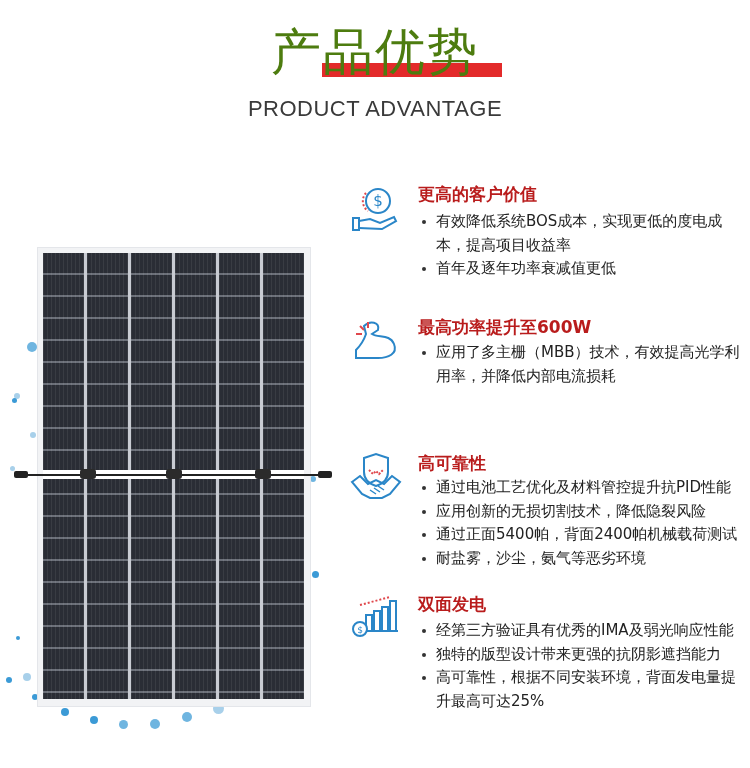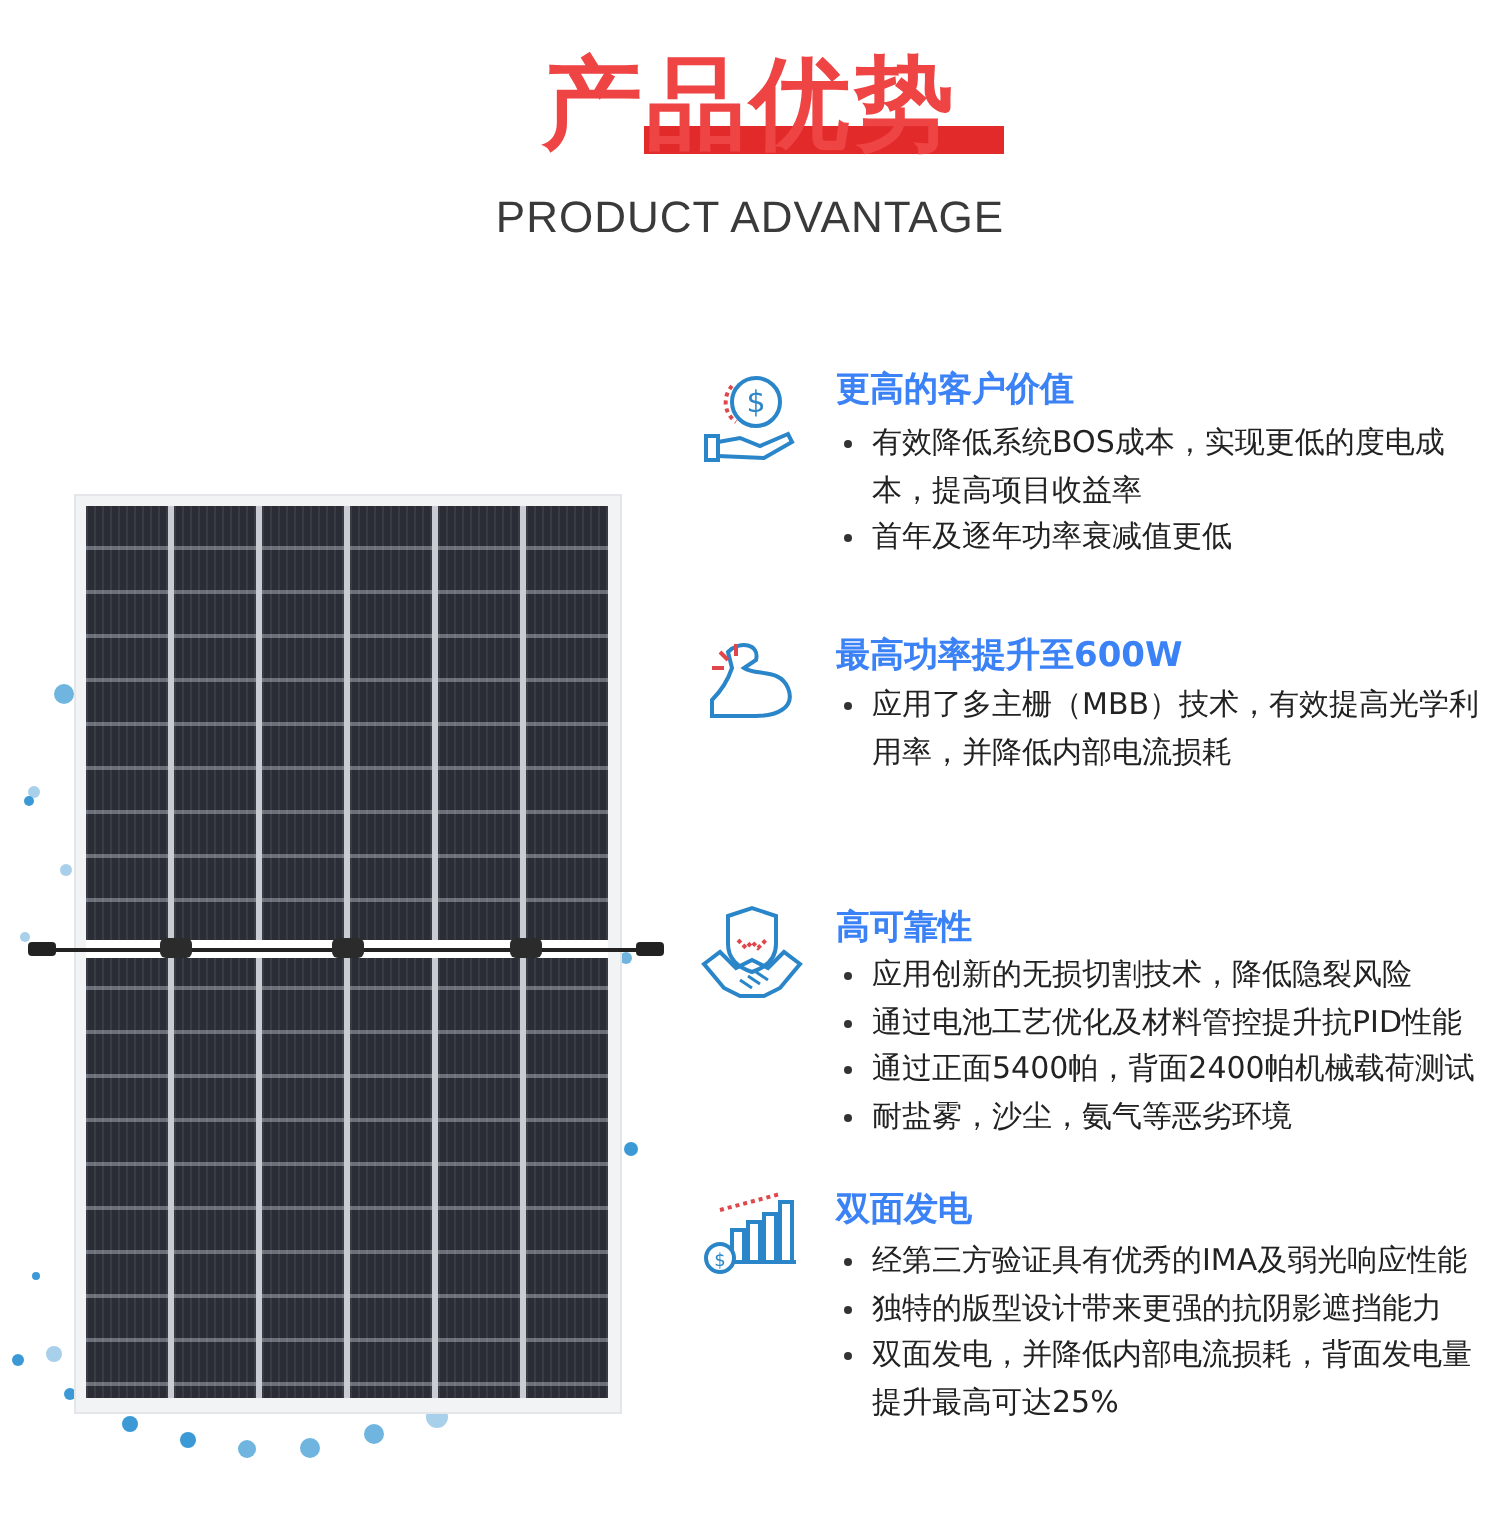--- a/index.html
+++ b/index.html
@@ -2,21 +2,21 @@
 <html><head>
   <meta charset="utf-8">
   <style>
     * { box-sizing: border-box; margin: 0; padding: 0; }
     html, body { width: 750px; height: 768px; background: #ffffff; overflow: hidden; }
     body { position: relative; font-family: "DejaVu Sans", "Liberation Sans", sans-serif; color: #222; }
 
     .title-wrap { position: absolute; left: 0; top: 22px; width: 750px; text-align: center; }
     .title-cn {
       position: relative; display: inline-block;
-      font-size: 50px; font-weight: bold; color: #ef4444; letter-spacing: 2px;
+      font-size: 50px; font-weight: normal; color: #4d7c0f; letter-spacing: 2px;
       line-height: 60px; z-index: 2;
     }
     .title-bar {
       position: absolute; left: 322px; top: 63px; width: 180px; height: 14px;
       background: #e32a2a; z-index: 1;
     }
     .title-en {
       position: absolute; left: 0; top: 96px; width: 750px; text-align: center;
       font-family: "Liberation Sans", sans-serif; font-size: 22px; color: #3a3a3a; letter-spacing: 0.5px;
     }
@@ -52,21 +52,21 @@
 
     .dot { position: absolute; border-radius: 50%; background: #3b9ad6; }
     .dot.pale { background: #a8d0ea; }
     .dot.mid { background: #6fb5e0; }
 
     
     .feature { position: absolute; left: 350px; width: 390px; }
     .feature .icon { position: absolute; left: 0; top: 0; width: 52px; height: 52px; }
     .feature h3 {
       position: absolute; left: 68px; top: 0;
-      font-size: 17px; font-weight: bold; color: #3b82f6; white-space: nowrap;
+      font-size: 17px; font-weight: bold; color: #b91c1c; white-space: nowrap;
     }
     .feature ul { position: absolute; left: 72px; list-style: none; width: 320px; }
     .feature li {
       position: relative; padding-left: 14px;
       font-size: 15px; line-height: 23.5px; color: #222; 
     }
     .feature li::before {
       content: ""; position: absolute; left: 0; top: 10px; width: 4px; height: 4px; border-radius: 50%; background: #333;
     }
   </style>
@@ -144,33 +144,33 @@
 
 <div class="feature" style="top:452px;">
   <svg class="icon" viewBox="0 0 52 52">
     <path d="M14 6 L26 2 L38 6 L38 20 C38 28 32 32 26 34 C20 32 14 28 14 20 Z" fill="none" stroke="#2a86c8" stroke-width="2"></path>
     <path d="M19 18 L23 22 L26 19 L29 22 L33 18" fill="none" stroke="#e0474c" stroke-width="2" stroke-dasharray="2 1.5"></path>
     <path d="M2 30 L10 24 L18 32 L26 28 L34 32 L42 24 L50 30 L40 42 L32 46 L20 46 L12 42 Z" fill="none" stroke="#2a86c8" stroke-width="2"></path>
     <path d="M20 38 L26 42 M24 36 L30 40 M28 34 L34 38" stroke="#2a86c8" stroke-width="1.5"></path>
   </svg>
   <h3>高可靠性</h3>
   <ul style="top:24px;">
+    <li>通过电池工艺优化及材料管控提升抗PID性能</li>
     <li>应用创新的无损切割技术，降低隐裂风险</li>
-    <li>通过电池工艺优化及材料管控提升抗PID性能</li>
     <li>通过正面5400帕，背面2400帕机械载荷测试</li>
     <li>耐盐雾，沙尘，氨气等恶劣环境</li>
   </ul>
 </div>
 
 <div class="feature" style="top:593px;">
   <svg class="icon" viewBox="0 0 52 52">
     <path d="M10 12 L40 4" stroke="#e0474c" stroke-width="2" stroke-dasharray="2 2"></path>
     <path d="M16 38 L16 22 L22 22 L22 38 M24 38 L24 18 L30 18 L30 38 M32 38 L32 14 L38 14 L38 38 M40 38 L40 8 L46 8 L46 38 M14 38 L48 38" fill="none" stroke="#2a86c8" stroke-width="2"></path>
     <circle cx="10" cy="36" r="7" fill="#fff" stroke="#2a86c8" stroke-width="2"></circle>
     <text x="10" y="40" font-size="9" text-anchor="middle" fill="#2a86c8" font-family="DejaVu Sans, sans-serif">$</text>
   </svg>
   <h3>双面发电</h3>
   <ul style="top:26px;">
     <li>经第三方验证具有优秀的IMA及弱光响应性能</li>
     <li>独特的版型设计带来更强的抗阴影遮挡能力</li>
-    <li>双面发电，并降低内部电流损耗，背面发电量提升最高可达25%</li>
+    <li>高可靠性，根据不同安装环境，背面发电量提升最高可达25%</li>
   </ul>
 </div>
 
 </body></html>

